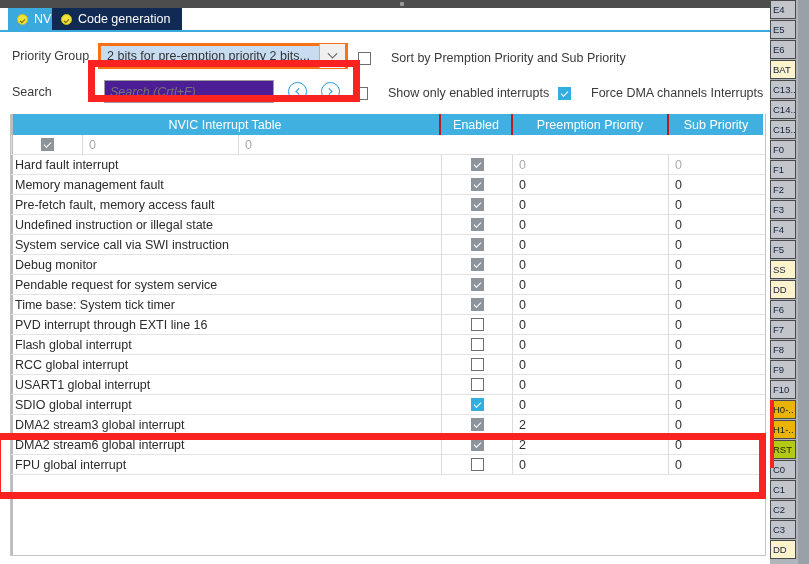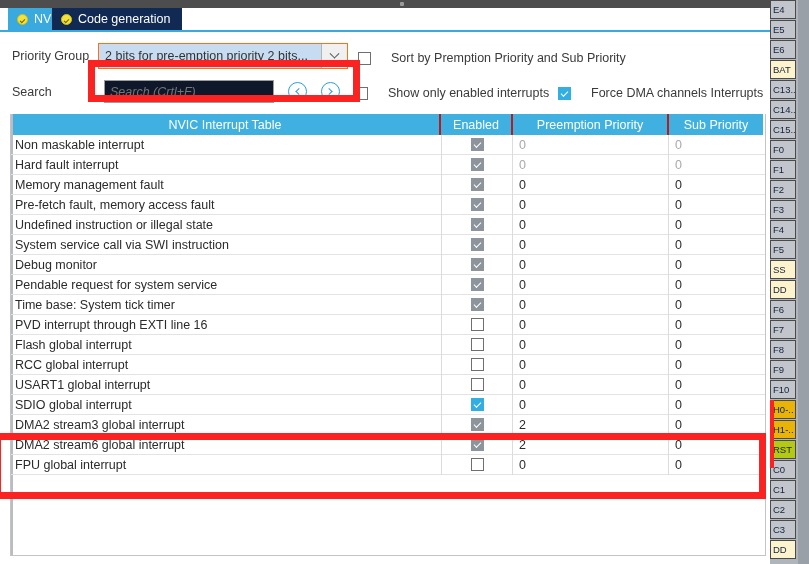--- a/index.html
+++ b/index.html
@@ -54,21 +54,21 @@
   
   .prio-row {
     position: absolute; left: 0; top: 8px; width: 770px; height: 34px;
   }
   .lbl-prio {
     position: absolute; left: 12px; top: 9px;
     font-size: 12.5px; color: #3a3a3a; white-space: nowrap;
   }
   .combo {
     position: absolute; left: 98px; top: 3px; width: 250px; height: 26px;
-    background: #c7dcf0; border: 1px solid #f97316;
+    background: #c7dcf0; border: 3px solid #f97316;
     display: flex; align-items: center;
   }
   .combo-text {
     flex: 1; padding-left: 6px; font-size: 12.5px; color: #333;
     overflow: hidden; white-space: nowrap;
   }
   .combo-btn {
     width: 26px; height: 24px; background: #f0f0f0;
     border-left: 1px solid #b4b4b4;
     display: flex; align-items: center; justify-content: center;
@@ -103,21 +103,21 @@
   
   .search-row {
     position: absolute; left: 0; top: 44px; width: 770px; height: 34px;
   }
   .lbl-search {
     position: absolute; left: 12px; top: 9px;
     font-size: 12.5px; color: #3a3a3a;
   }
   .search-input {
     position: absolute; left: 104px; top: 4px; width: 170px; height: 23px;
-    border: 1px solid #9d9d9d; background: #0f172a;
+    border: 1px solid #9d9d9d; background: #4c1d95;
     font-family: "Liberation Sans", sans-serif;
     font-size: 12.5px; font-style: italic; color: #9b9b9b;
     padding-left: 5px; outline: none;
   }
   .navbtn {
     position: absolute; top: 6px; width: 19px; height: 19px;
     border-radius: 50%; border: 1.8px solid #2a9fd8;
     display: flex; align-items: center; justify-content: center;
   }
   .navbtn .arr {
@@ -258,21 +258,20 @@
     <div class="table-wrap">
       <div class="leftedge"></div>
       <div class="thead">
         <div class="th c0">NVIC Interrupt Table</div>
         <div class="th c1">Enabled</div>
         <div class="th c2">Preemption Priority</div>
         <div class="th c3">Sub Priority</div>
       </div>
       <div class="tbody" id="tbody">
           <div class="trow">
-            <div class="td c0">Non maskable interrupt</div>
             <div class="td c1">
               <span class="cbx checked-gray"></span>
             </div>
             <div class="td c2 dim">0</div>
             <div class="td c3 dim">0</div>
           </div>
           <div class="trow">
             <div class="td c0">Hard fault interrupt</div>
             <div class="td c1">
               <span class="cbx checked-gray"></span>

